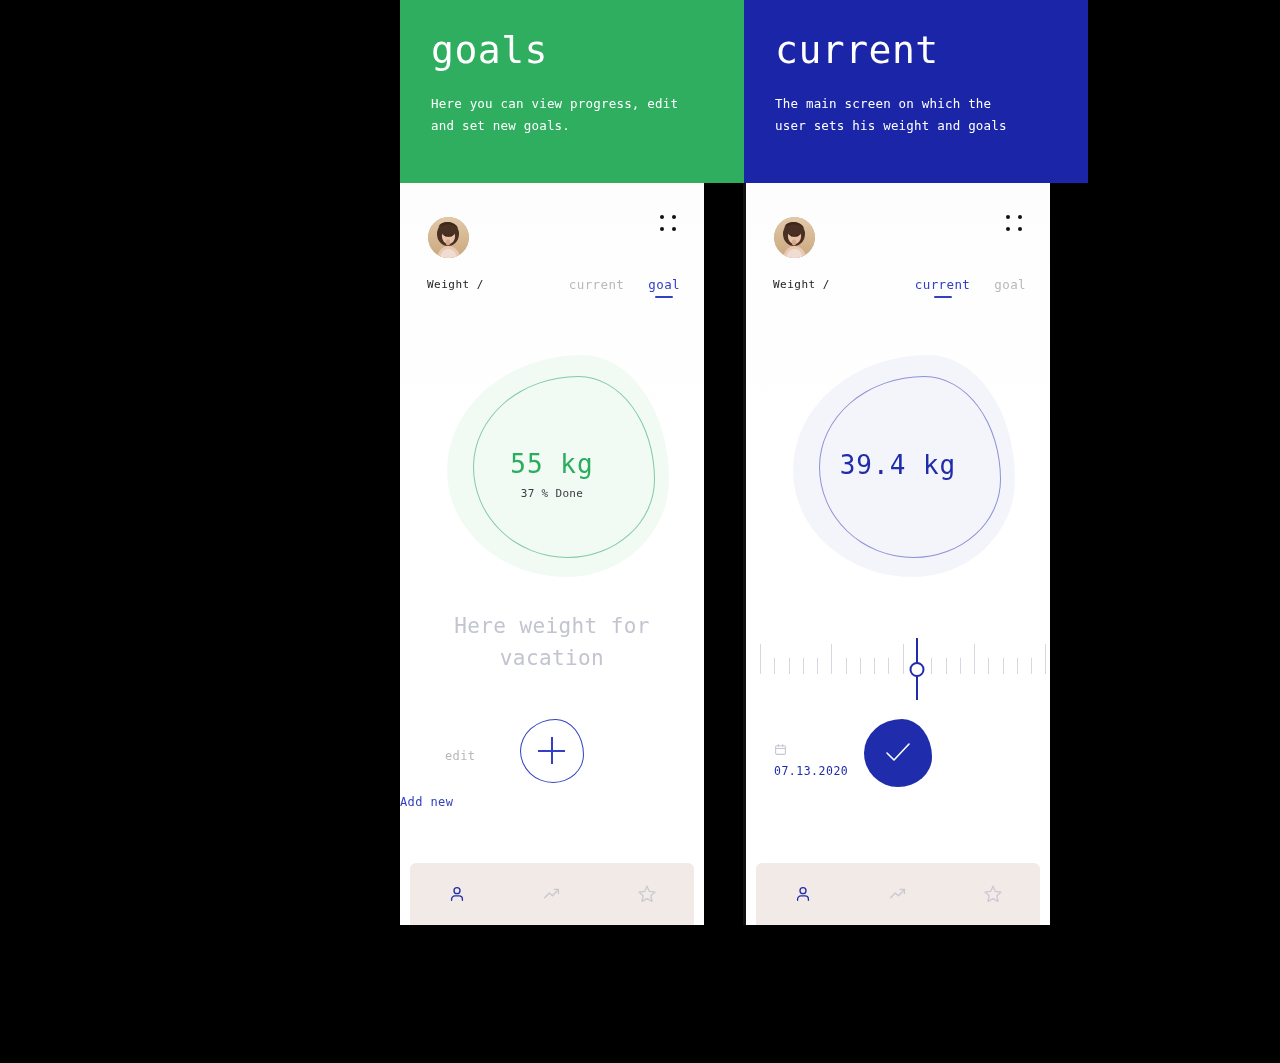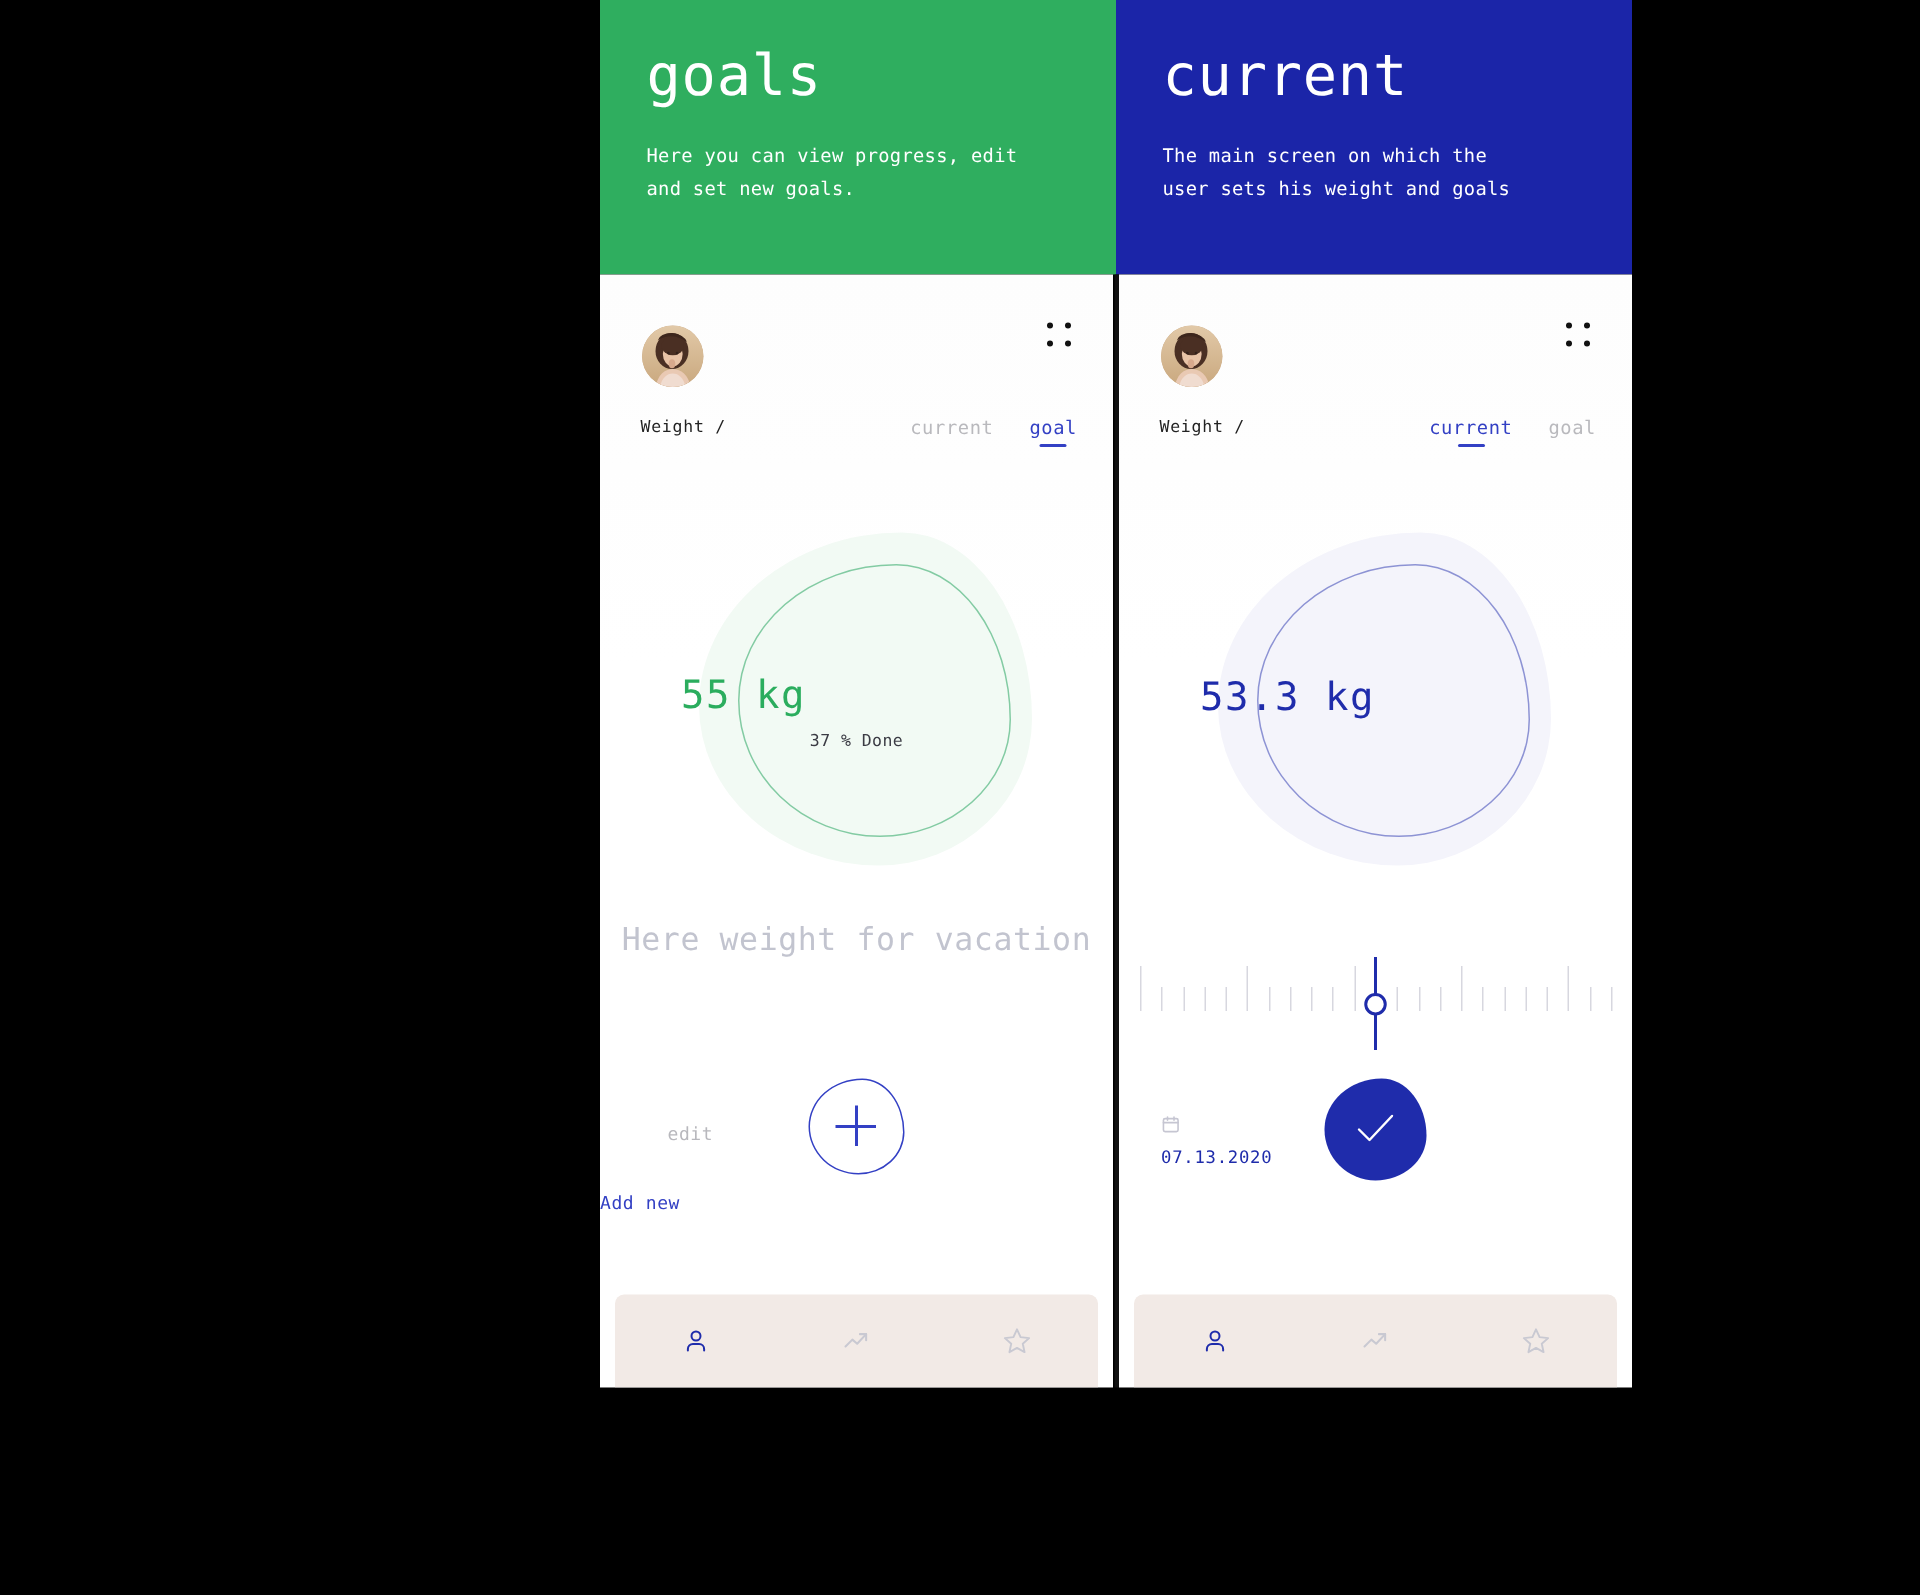--- a/index.html
+++ b/index.html
@@ -27,22 +27,22 @@
     position:absolute;left:31px;top:28px;
     font-size:38px;color:#ffffff;letter-spacing:0.5px;font-weight:400;
   }
   .band-p{
     position:absolute;left:31px;top:93px;width:250px;
     font-size:12.5px;line-height:22px;color:#ffffff;letter-spacing:0.2px;
   }
 
   
   .phone{
-    position:absolute;top:183px;width:342px;height:742px;
-    background:#a3a3a3;overflow:hidden;
+    position:absolute;top:183px;width:304px;height:742px;
+    background:#404040;overflow:hidden;
   }
   .phone.left{left:400px;}
   .phone.right{left:746px;}
   .phone-divider{
     position:absolute;left:743px;top:183px;width:3px;height:742px;background:#111;
   }
 
   .phone-body{position:absolute;left:0;top:0;width:100%;height:100%;
     background:linear-gradient(180deg,#fdfdfd 0%,#ffffff 35%,#ffffff 100%);}
 
@@ -85,21 +85,21 @@
   }
   .gauge.green .blobfill{background:#f2faf4;}
   .gauge.blue  .blobfill{background:#f4f4fb;}
   .gauge .blobring{
     position:absolute;left:38px;top:31px;width:180px;height:180px;
     border-radius:58% 42% 48% 52% / 50% 57% 43% 50%;
     border:1px solid #83cba3;background:transparent;
   }
   .gauge.blue .blobring{border-color:#8d93d4;}
   .gauge .gval{
-    position:absolute;left:0;right:0;top:104px;text-align:left;
+    position:absolute;left:0;right:0;top:104px;text-align:center;
     font-size:26px;letter-spacing:1px;
   }
   .gauge.green .gval{color:#2bad5e;}
   .gauge.blue  .gval{color:#1f2cab;top:105px;}
   .gauge .gsub{
     position:absolute;left:0;right:0;top:142px;text-align:center;
     font-size:11px;color:#3b3b44;letter-spacing:0.3px;
   }
 
   
@@ -309,21 +309,21 @@
           <span class="ul"></span>
         </div>
         <div class="tab">
           <span>goal</span>
         </div>
       </div>
 
       <div class="gauge blue">
         <div class="blobfill"></div>
         <div class="blobring"></div>
-        <div class="gval">53.3 kg</div>
+        <div class="gval">39.4 kg</div>
       </div>
 
       <div class="ruler" id="ruler">
           <div class="tick sm" style="left: 314px;"></div>
           <div class="tick sm" style="left: 299.727px;"></div>
           <div class="tick lg" style="left: 285.455px;"></div>
           <div class="tick sm" style="left: 271.182px;"></div>
           <div class="tick sm" style="left: 256.909px;"></div>
           <div class="tick sm" style="left: 242.636px;"></div>
           <div class="tick sm" style="left: 228.364px;"></div>

